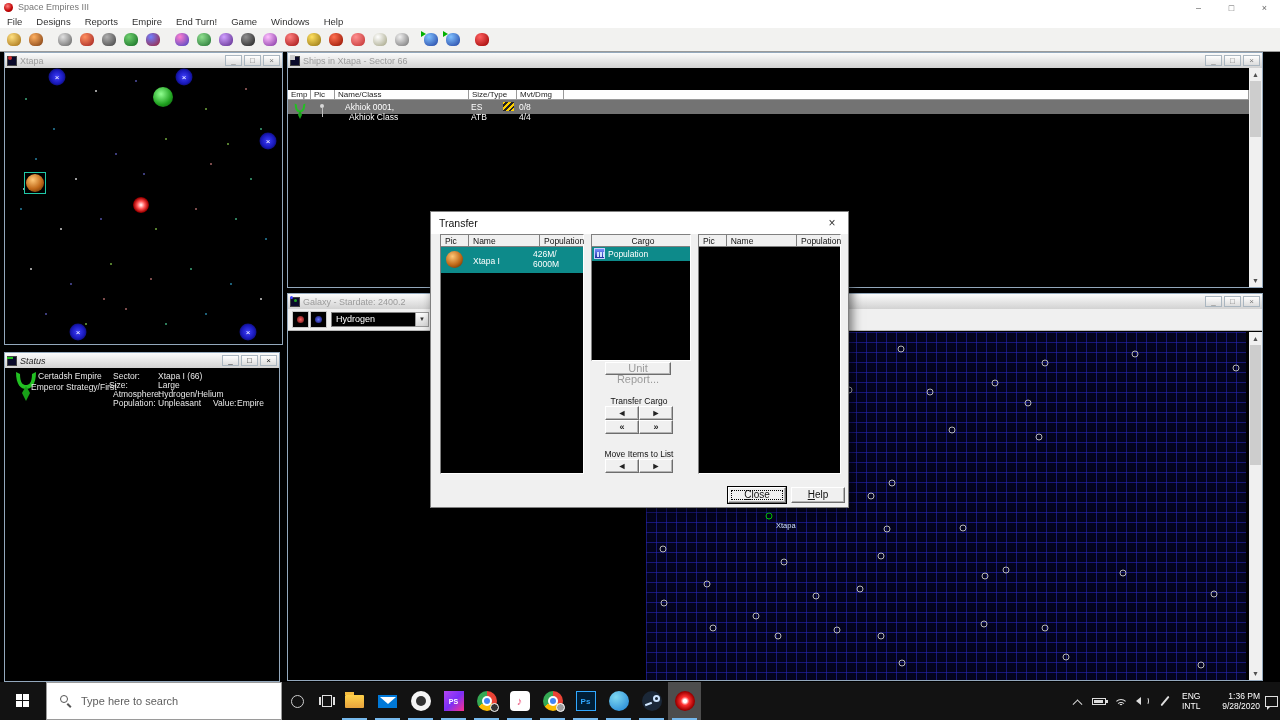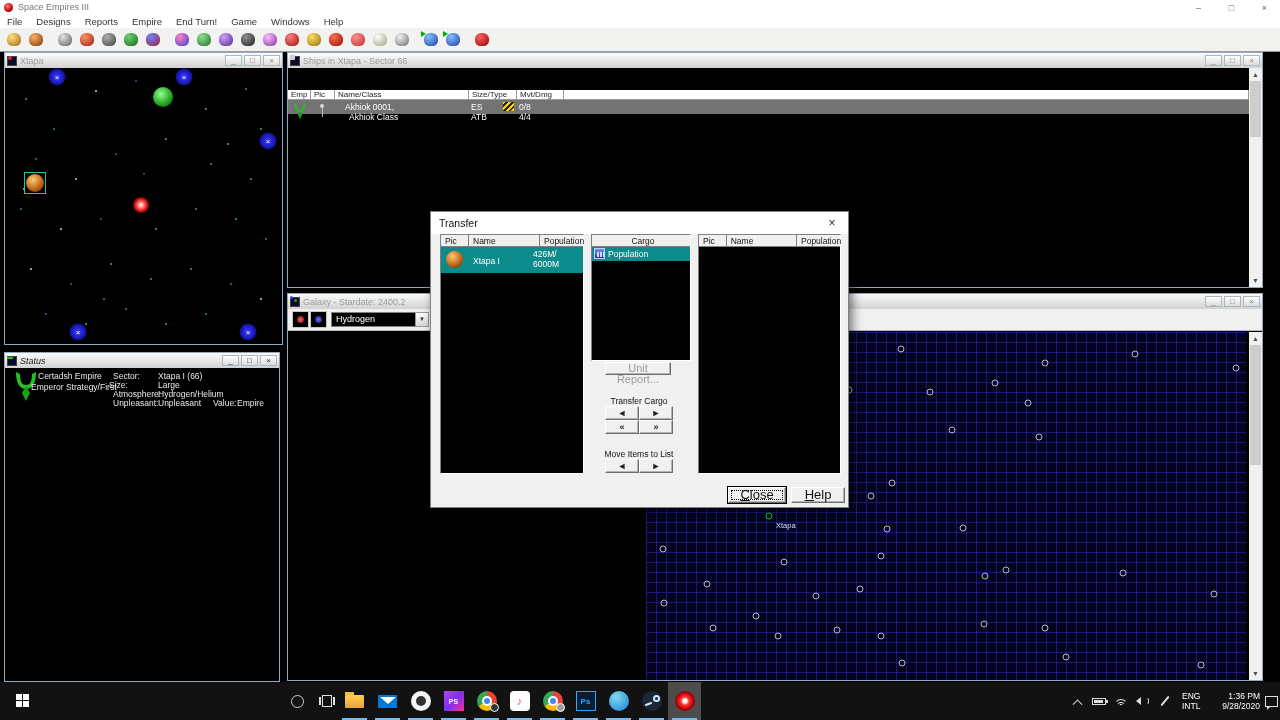--- a/index.html
+++ b/index.html
@@ -129,21 +129,21 @@
   .dl-t { position:absolute; font-size:8.5px; color:#fff; white-space:nowrap; }
   .mid-label { position:absolute; width:100px; text-align:center; font-size:8.5px; color:#111; }
   .arr-btn { position:absolute; width:34px; height:14px; background:#f0f0f0;
     border:1px solid; border-color:#fff #6d6d6d #6d6d6d #fff; box-shadow:inset -1px -1px 0 #b4b4b4;
     font-size:9px; color:#222; text-align:center; line-height:12px; font-weight:bold; }
   #btn-unit-report { position:absolute; left:174px; top:150px; width:66px; height:13px;
     background:#f0f0f0; border:1px solid; border-color:#fff #6d6d6d #6d6d6d #fff;
     box-shadow:inset -1px -1px 0 #b4b4b4; font-size:11px; color:#9c9c9c; text-align:center; line-height:11px; }
   .dlg-btn { position:absolute; height:16px; background:#f0f0f0; border:1px solid;
     border-color:#fff #6d6d6d #6d6d6d #fff; box-shadow:inset -1px -1px 0 #b4b4b4; }
-  .dlg-btn span { display:block; font-size:13px; color:#111; text-align:center; line-height:14px; }
+  .dlg-btn span { display:block; font-size:10px; color:#111; text-align:center; line-height:14px; }
   .dlg-btn span::first-letter { text-decoration:underline; }
   #btn-close { left:297px; top:275px; width:58px; outline:1px solid #000; }
   #btn-close::after { content:''; position:absolute; left:2px; top:2px; right:2px; bottom:2px;
     border:1px dotted #000; }
   #btn-help { left:360px; top:275px; width:54px; }
 
   
   #taskbar { position:absolute; left:0; top:682px; width:1280px; height:38px; background:#121212;
     z-index:90; }
   #start-btn { position:absolute; left:0; top:0; width:46px; height:38px; display:flex;
@@ -370,21 +370,21 @@
       <path d="M13 15 L17 22 L13 30 L9 22 Z" fill="#18a018"></path>
     </svg>
     <span class="st-t" style="left:33px;top:3px">Certadsh Empire</span>
     <span class="st-t" style="left:26px;top:14px">Emperor Strategy/First</span>
     <span class="st-t" style="left:108px;top:3px">Sector:</span>
     <span class="st-t" style="left:153px;top:3px">Xtapa I (66)</span>
     <span class="st-t" style="left:104px;top:12px">Size:</span>
     <span class="st-t" style="left:153px;top:12px">Large</span>
     <span class="st-t" style="left:108px;top:21px">Atmosphere:</span>
     <span class="st-t" style="left:153px;top:21px">Hydrogen/Helium</span>
-    <span class="st-t" style="left:108px;top:30px">Unpleasant:</span>
+    <span class="st-t" style="left:108px;top:30px">Population:</span>
     <span class="st-t" style="left:153px;top:30px">Unpleasant</span>
     <span class="st-t" style="left:208px;top:30px">Value:</span>
     <span class="st-t" style="left:232px;top:30px">Empire</span>
   </div>
 </div>
 
 <div class="cw" id="win-ships">
   <div class="cw-title">
     <div class="wicon wi-dark">
         <div class="wi-dot" style="left:2px;top:2px;width:5px;height:5px;background:#cfcfcf;border-radius:0"></div>
@@ -567,20 +567,27 @@
 
 <div id="taskbar">
   <div id="start-btn">
       <div class="winlogo">
         <i></i>
         <i></i>
         <i></i>
         <i></i>
       </div>
     </div>
+  <div id="search-box">
+    <div class="mag">
+        <i class="ring"></i>
+        <i class="handle"></i>
+      </div>
+    <input id="search-input" placeholder="Type here to search" style="">
+  </div>
   <div id="cortana-btn">
       <div class="ring13"></div>
     </div>
   <div id="taskview-btn">
       <div class="tv">
         <i class="c"></i>
         <i class="l"></i>
         <i class="r"></i>
       </div>
     </div>

